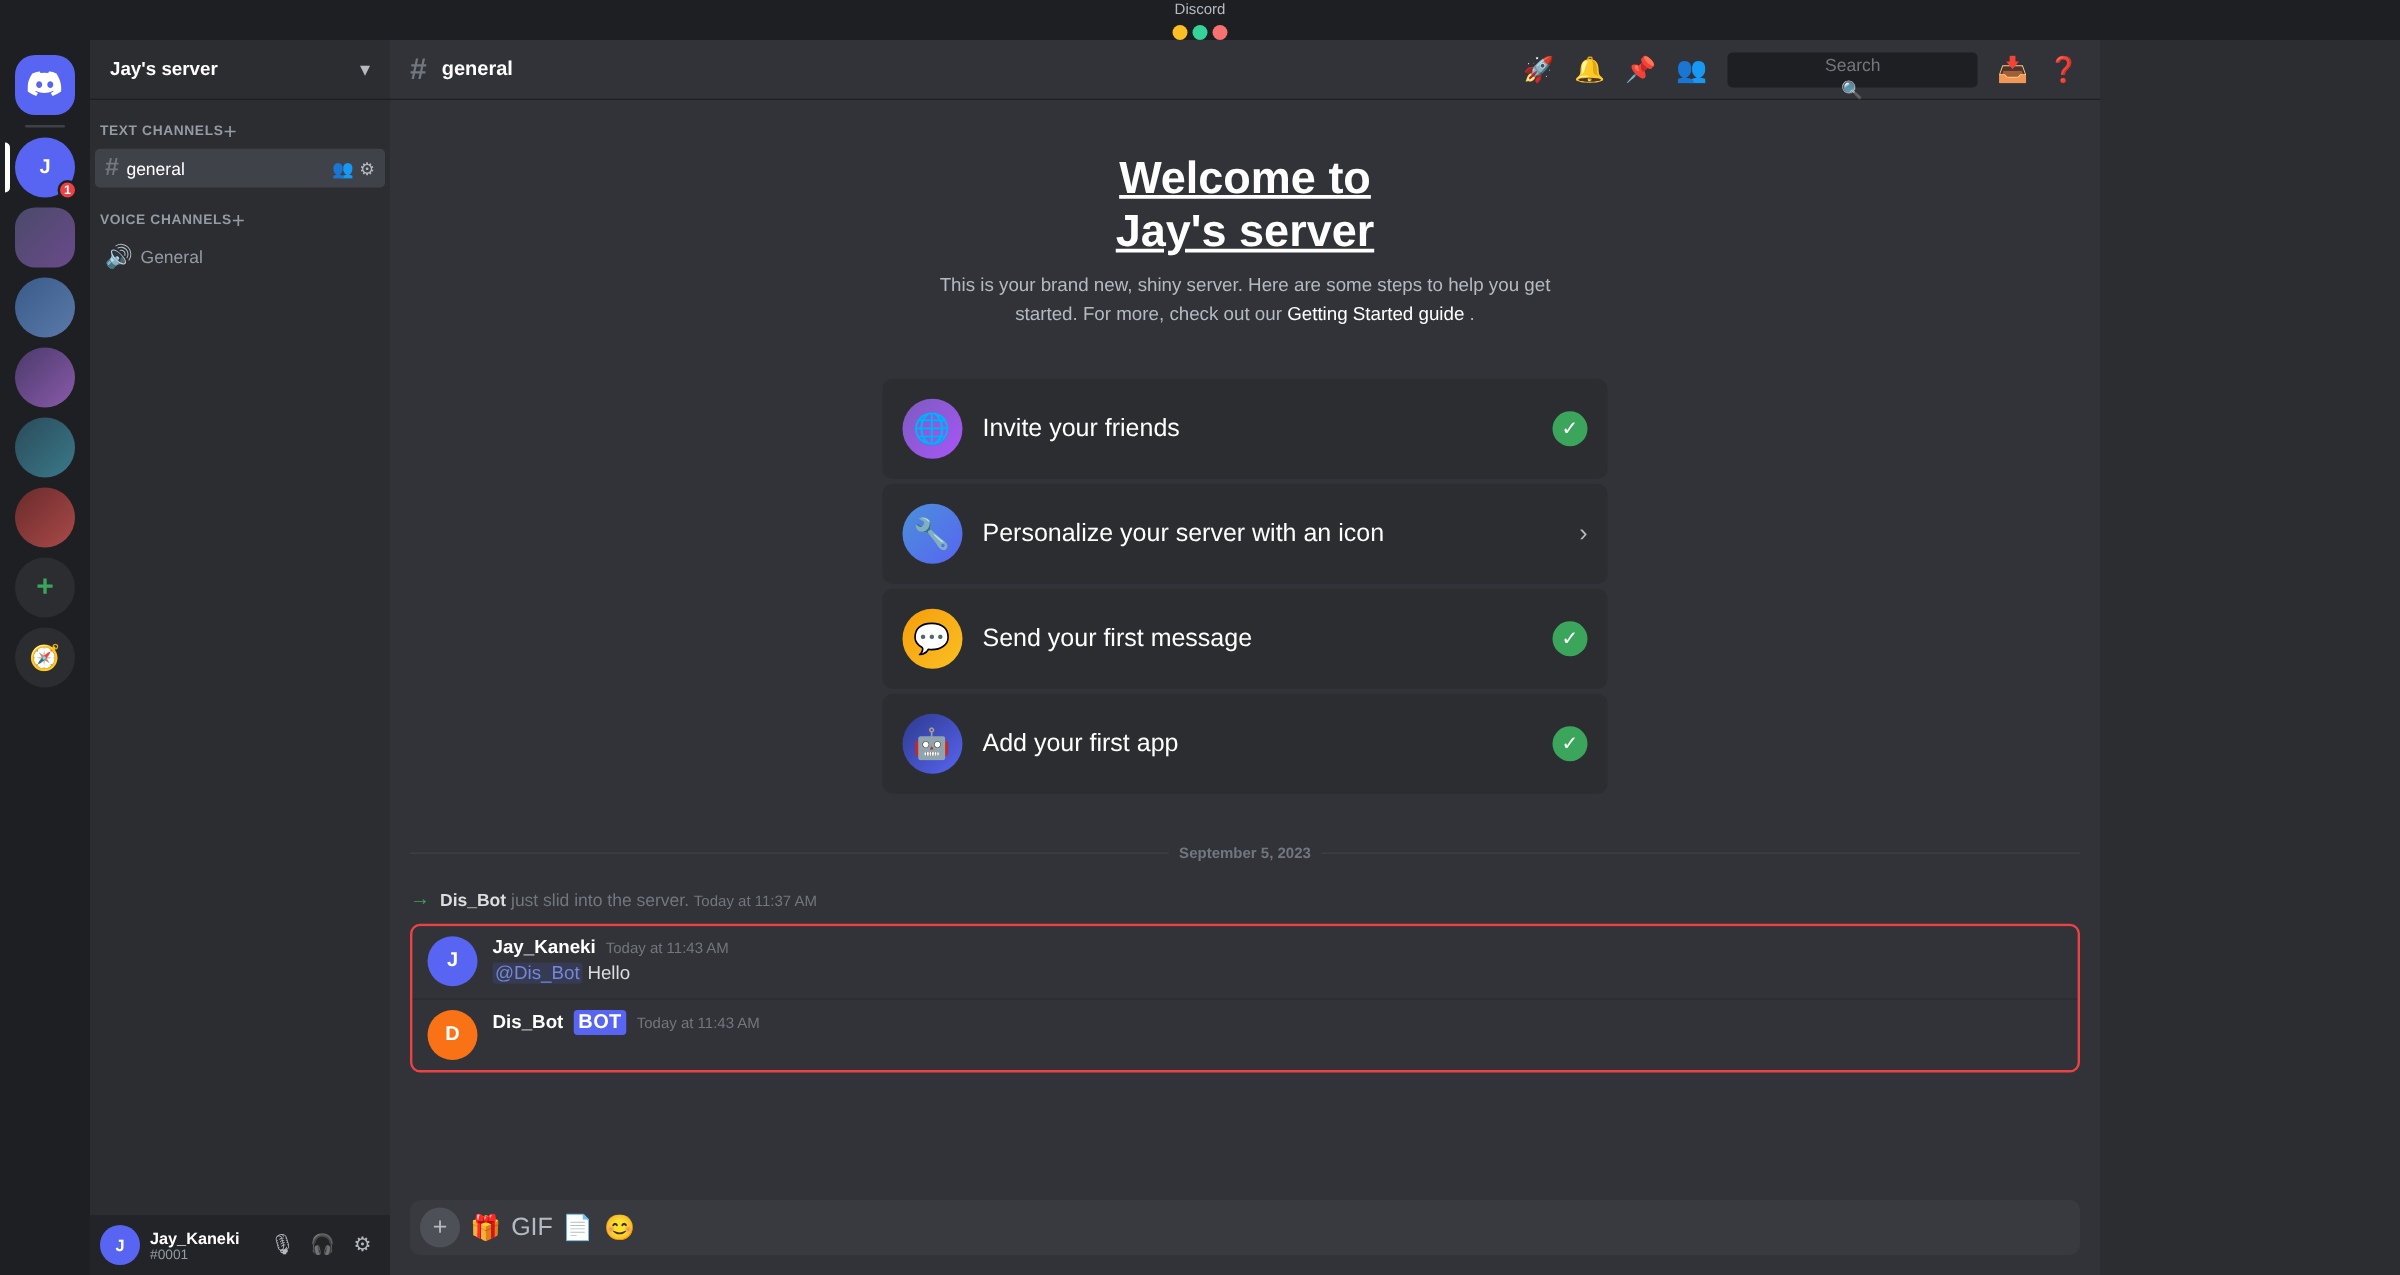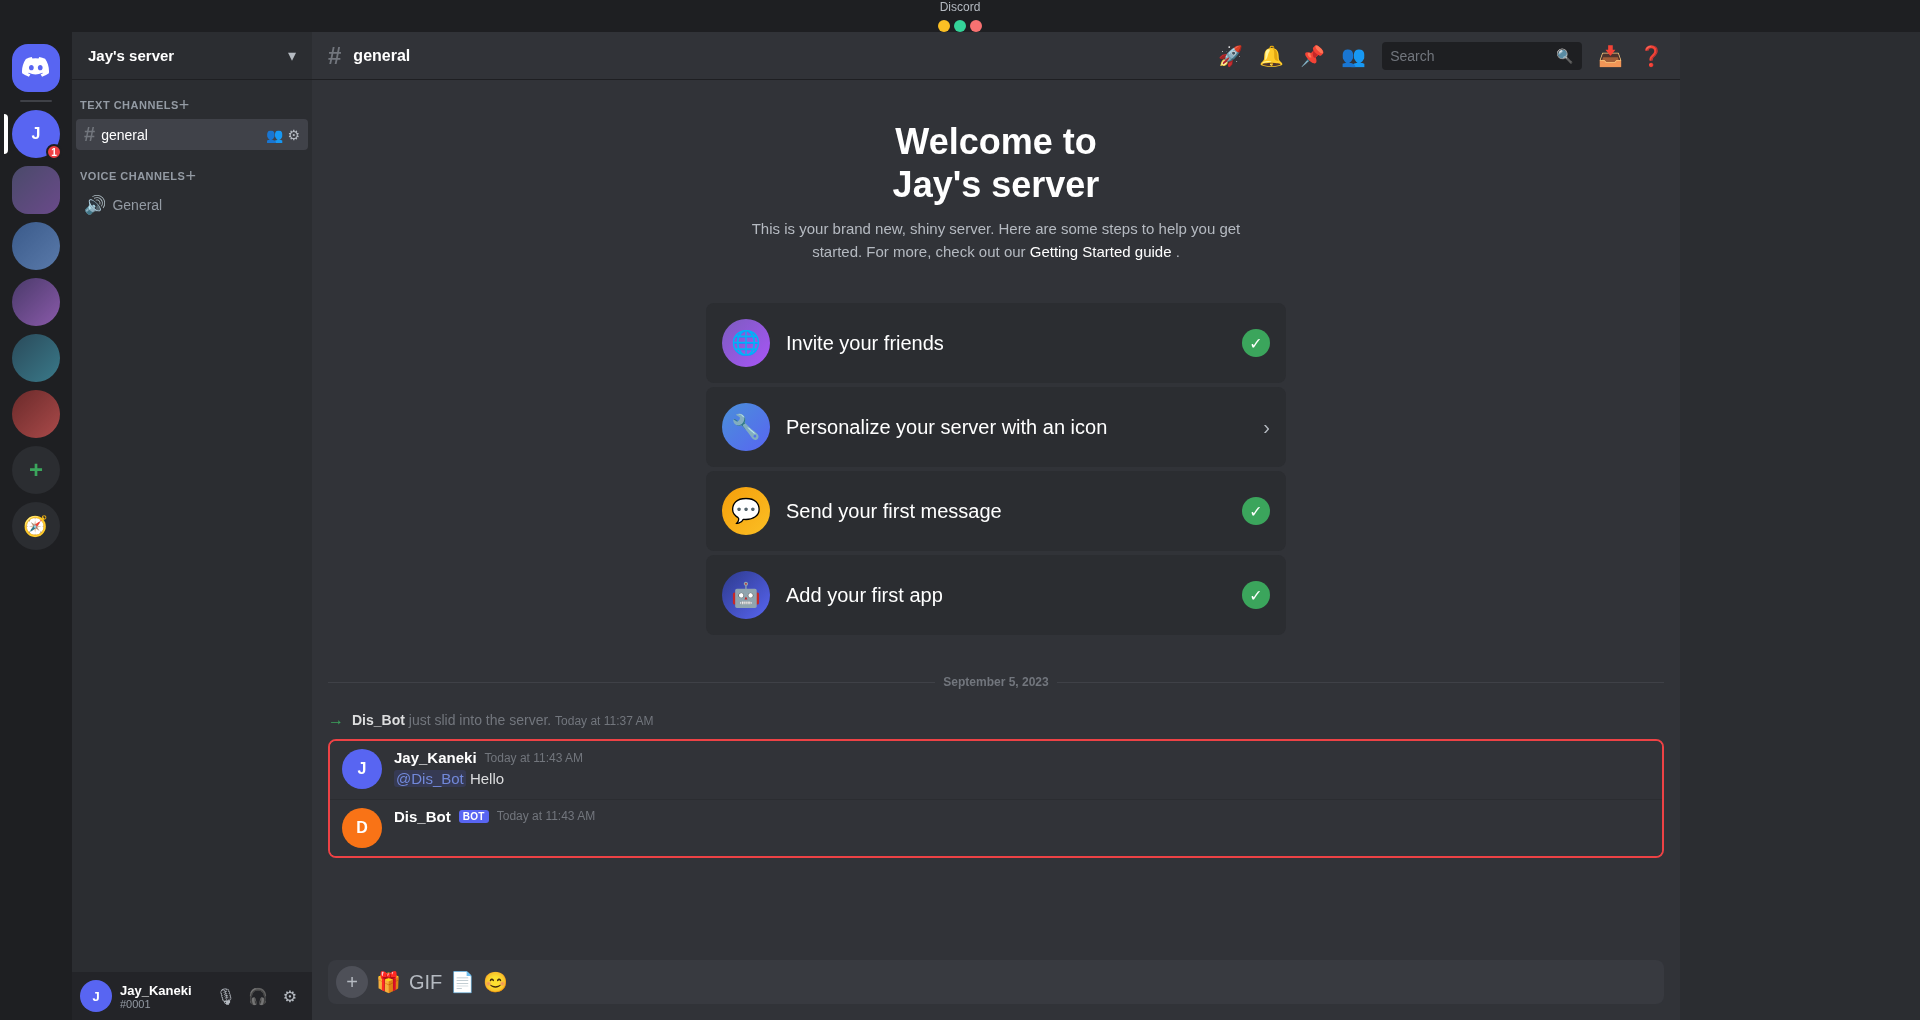--- a/index.html
+++ b/index.html
@@ -296,20 +296,21 @@
     }
     .search-box {
       background: #1e1f22;
       border-radius: 4px;
       padding: 2px 8px;
       display: flex;
       align-items: center;
       gap: 4px;
       width: 200px;
       height: 28px;
+      flex-direction: column;
     }
     .search-placeholder {
       color: #72767d;
       font-size: 14px;
       flex: 1;
     }
     .search-icon-btn { color: #72767d; font-size: 14px; }
 
     
     .chat-area {
@@ -324,20 +325,21 @@
     .welcome-section {
       padding: 40px 0 20px 0;
       text-align: center;
     }
     .welcome-title {
       font-size: 36px;
       font-weight: 800;
       color: white;
       margin-bottom: 12px;
       line-height: 1.2;
+      text-decoration: underline;
     }
     .welcome-subtitle {
       font-size: 15px;
       color: #b5bac1;
       line-height: 1.5;
       max-width: 500px;
       margin: 0 auto;
     }
     .welcome-subtitle a {
       color: #ffffff;
@@ -474,21 +476,21 @@
       margin-bottom: 2px;
     }
     .message-author {
       font-weight: 700;
       font-size: 15px;
       color: white;
     }
     .bot-badge {
       background: #5865f2;
       color: white;
-      font-size: 10px;
+      font-size: 16px;
       font-weight: 700;
       padding: 1px 4px;
       border-radius: 3px;
       text-transform: uppercase;
       letter-spacing: 0.3px;
     }
     .message-time {
       color: #72767d;
       font-size: 12px;
     }

